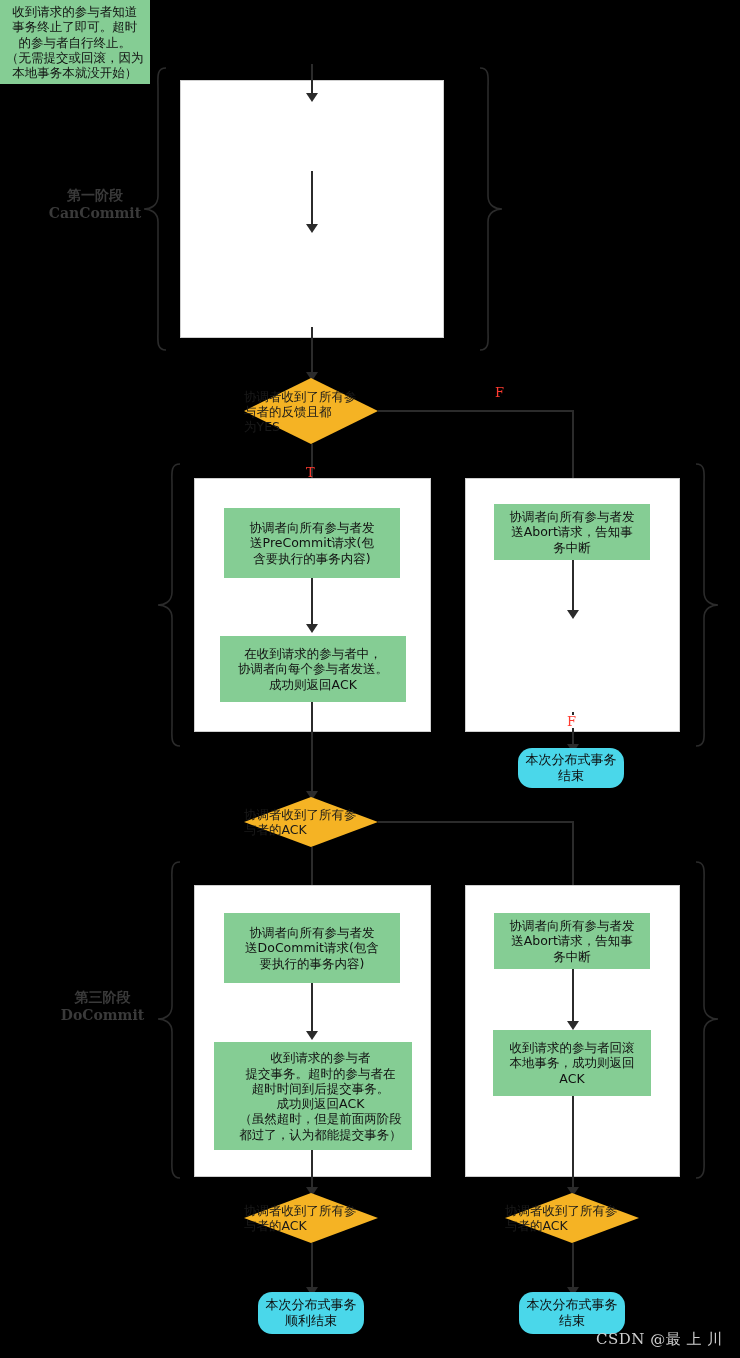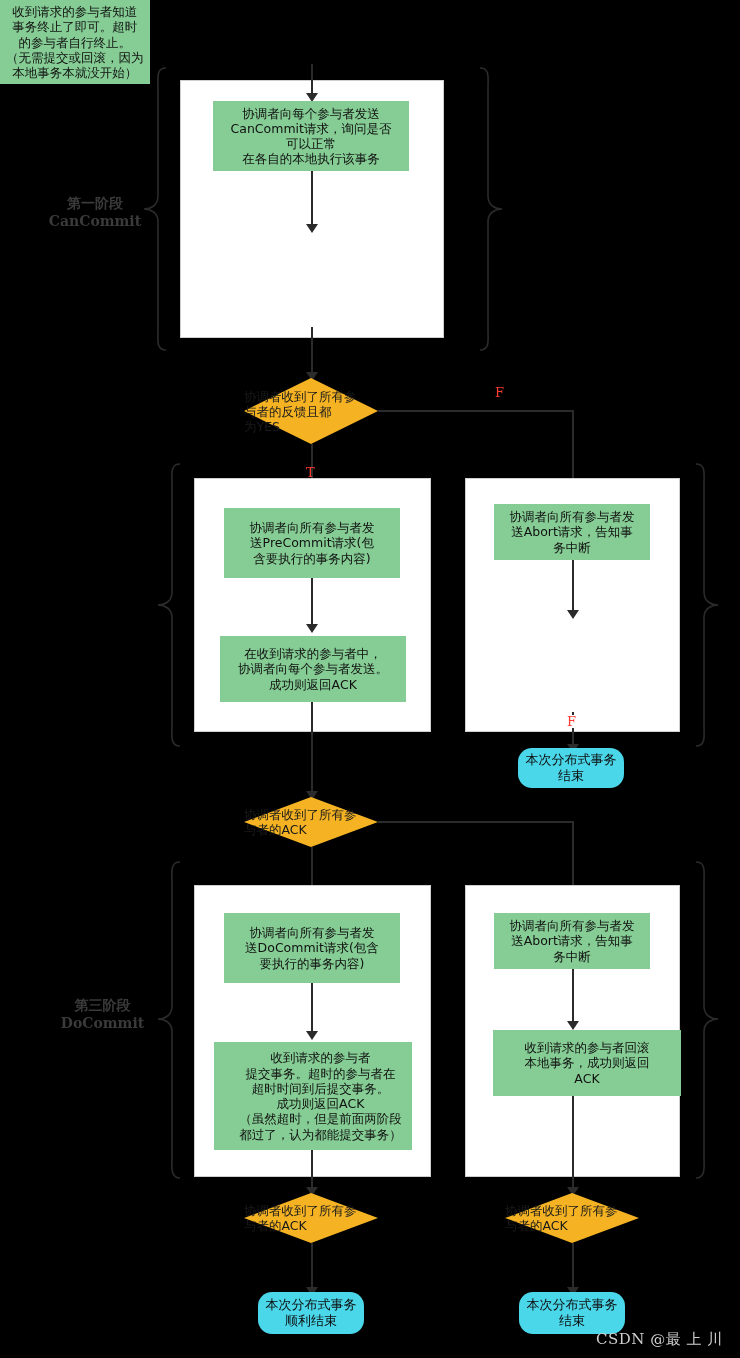--- a/index.html
+++ b/index.html
@@ -84,21 +84,20 @@
     border-right: 6px solid transparent;
     border-top: 9px solid #2b2b2b;
   }
   
   .phase-label {
     position: absolute;
     text-align: center;
     color: #3a3a3a;
     font-weight: bold;
     line-height: 1.3;
-    margin-top: 8px;
   }
   .phase-label .cn { font-size: 14px; display: block; }
   .phase-label .en { font-size: 14px; display: block; font-family: "DejaVu Serif", "Liberation Serif", serif; }
   .brace {
     position: absolute;
     color: #2b2b2b;
   }
   .brace svg { display: block; }
   
   .edge-label {
@@ -125,24 +124,20 @@
 <body>
 
 <div id="canvas">
 
 
   <div class="panel" style="left:180px; top:80px; width:264px; height:258px;"></div>
 
   <div class="vline" style="left:311px; top:64px; height:31px;"></div>
   <div class="arrowdown" style="left:306px; top:93px;"></div>
 
-  <div class="node process" style="left:213px; top:101px; width:196px; height:70px;">协调者向每个参与者发送
-CanCommit请求，询问是否
-可以正常
-在各自的本地执行该事务</div>
 
   <div class="vline" style="left:311px; top:171px; height:57px;"></div>
   <div class="arrowdown" style="left:306px; top:224px;"></div>
 
 
   <div class="vline" style="left:311px; top:327px; height:50px;"></div>
   <div class="arrowdown" style="left:306px; top:372px;"></div>
 
   <div class="phase-label" style="left:30px; top:186px; width:130px;">
     <span class="cn">第一阶段</span>
@@ -245,21 +240,21 @@
 超时时间到后提交事务。
 成功则返回ACK
 （虽然超时，但是前面两阶段
 都过了，认为都能提交事务）</div>
 
   <div class="node process" style="left:494px; top:913px; width:156px; height:56px;">协调者向所有参与者发
 送Abort请求，告知事
 务中断</div>
   <div class="vline" style="left:572px; top:969px; height:56px;"></div>
   <div class="arrowdown" style="left:567px; top:1021px;"></div>
-  <div class="node process" style="left:493px; top:1030px; width:188px; height:66px;">收到请求的参与者回滚
+  <div class="node process" style="left:493px; top:1030px; width:158px; height:66px;">收到请求的参与者回滚
 本地事务，成功则返回
 ACK</div>
 
   <div class="phase-label" style="left:35px; top:988px; width:135px;">
     <span class="cn">第三阶段</span>
     <span class="en">DoCommit</span>
   </div>
   <div class="brace" style="left:156px; top:860px;">
     <svg width="26" height="320" viewBox="0 0 26 320">
       <path d="M24 2 C14 2 16 12 16 22 L16 146 C16 156 8 159 2 159 C8 159 16 162 16 172 L16 296 C16 306 14 318 24 318" fill="none" stroke="#2b2b2b" stroke-width="1.6"></path>

